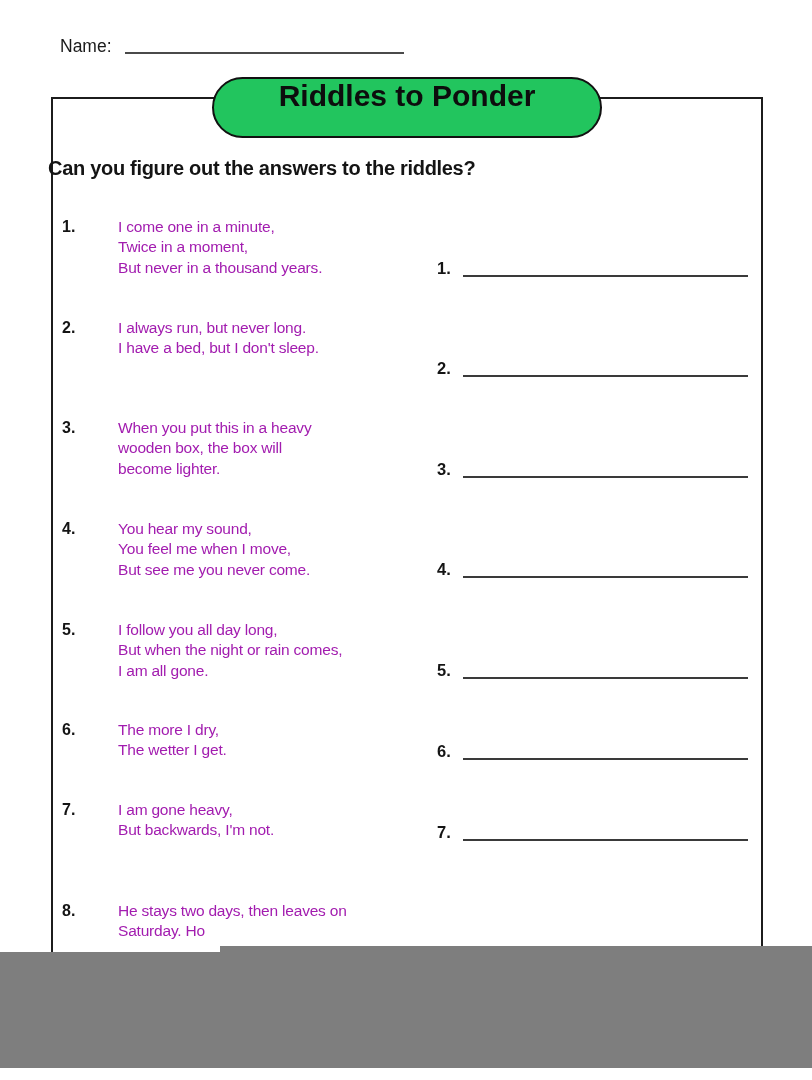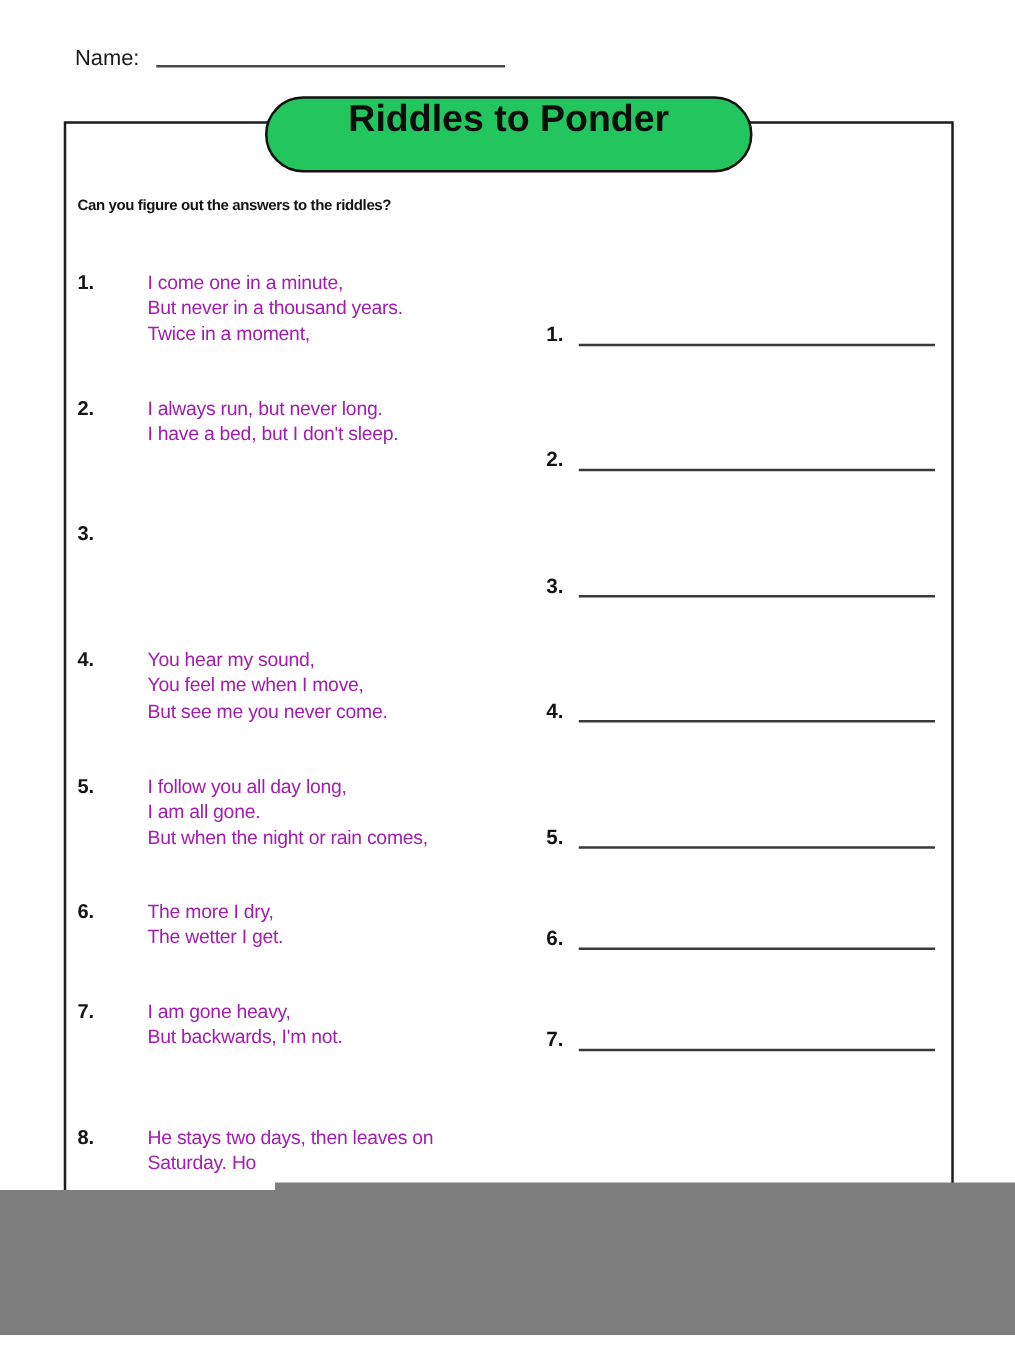--- a/index.html
+++ b/index.html
@@ -61,23 +61,23 @@
   }
   .title-pill .title-text {
     font-size: 30px;
     font-weight: bold;
     letter-spacing: 0px;
     color: #0d0d0d;
   }
 
   .intro {
     position: absolute;
-    left: 62px;
+    left: 48px;
     top: 157px;
-    font-size: 12px;
+    font-size: 20px;
     font-weight: bold;
     letter-spacing: -0.3px;
     color: #141414;
     z-index: 2;
   }
 
   
   .riddle {
     position: absolute;
     left: 62px;
@@ -162,48 +162,53 @@
   <div class="title-pill">
     <span class="title-text">Riddles to Ponder</span>
   </div>
 
   <div class="intro">Can you figure out the answers to the riddles?</div>
 
   <div class="riddle" id="r0">
     <span class="rnum">1.</span>
     <div class="rtext">
       <div>I come one in a minute,</div>
+        <div>Twice in a moment,</div>
         <div>But never in a thousand years.</div>
-        <div>Twice in a moment,</div>
     </div>
   </div>
   <div class="riddle" id="r1">
     <span class="rnum">2.</span>
     <div class="rtext">
       <div>I always run, but never long.</div>
         <div>I have a bed, but I don't sleep.</div>
     </div>
   </div>
   <div class="riddle" id="r2">
     <span class="rnum">3.</span>
+    <div class="rtext">
+      <div>When you put this in a heavy</div>
+        <div>wooden box, the box will</div>
+        <div>become lighter.</div>
+    </div>
   </div>
   <div class="riddle" id="r3">
     <span class="rnum">4.</span>
     <div class="rtext">
       <div>You hear my sound,</div>
         <div>You feel me when I move,</div>
         <div>But see me you never come.</div>
     </div>
   </div>
   <div class="riddle" id="r4">
     <span class="rnum">5.</span>
     <div class="rtext">
       <div>I follow you all day long,</div>
+        <div>But when the night or rain comes,</div>
         <div>I am all gone.</div>
-        <div>But when the night or rain comes,</div>
     </div>
   </div>
   <div class="riddle" id="r5">
     <span class="rnum">6.</span>
     <div class="rtext">
       <div>The more I dry,</div>
         <div>The wetter I get.</div>
     </div>
   </div>
   <div class="riddle" id="r6">

